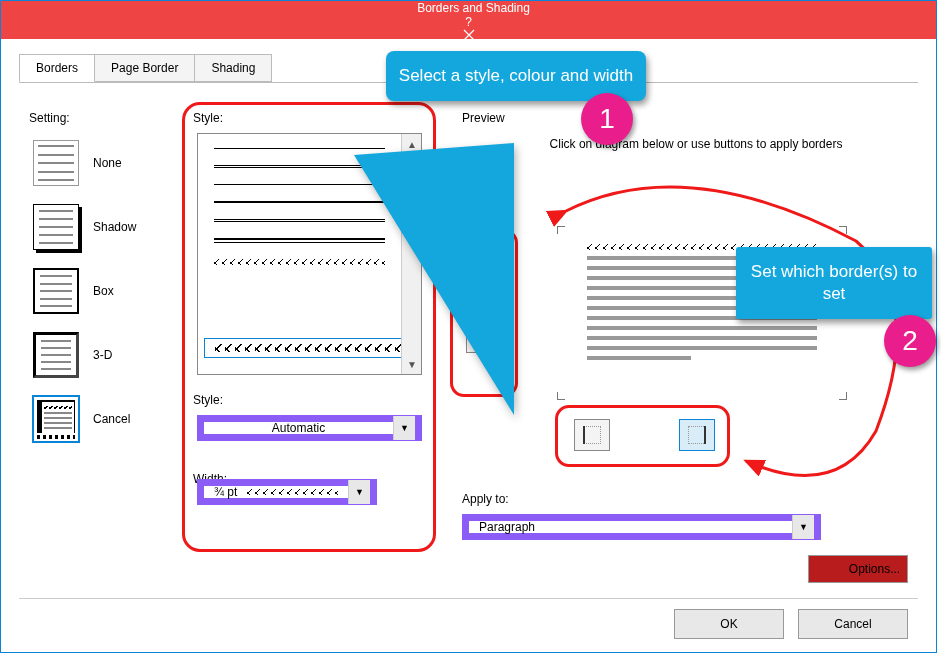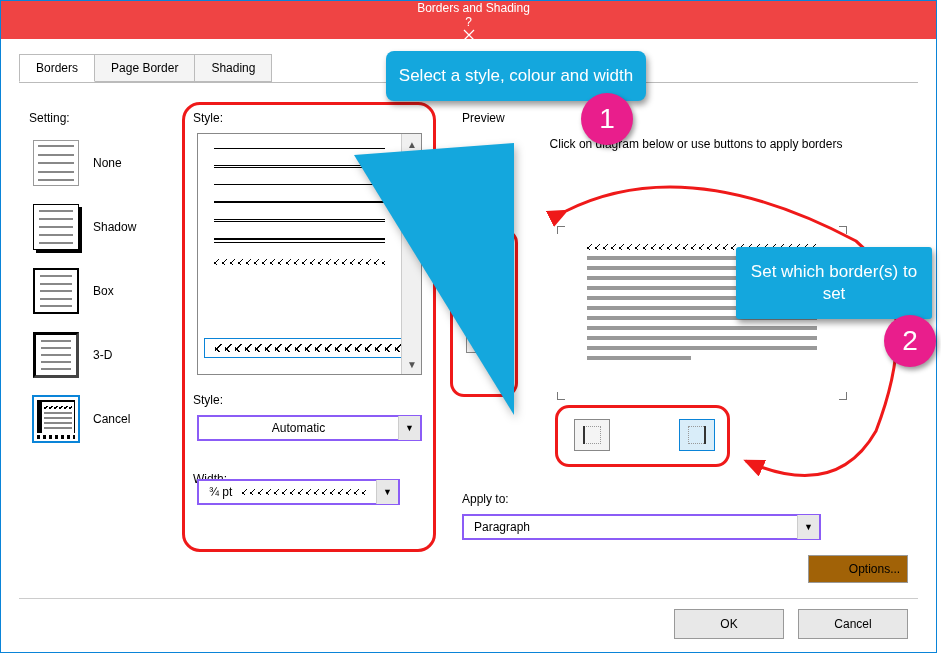--- a/index.html
+++ b/index.html
@@ -38,27 +38,27 @@
 .ls.thick { height:2px; }
 .ls.tb { border-top:2px solid #000; border-bottom:1px solid #000; height:5px; background:transparent;}
 .ls.z1 { height:6px; background: linear-gradient(135deg,transparent 3px,#000 3px,#000 4px,transparent 4px),linear-gradient(45deg,transparent 3px,#000 3px,#000 4px,transparent 4px); background-size:8px 8px;}
 .ls.z2 { height:8px; background: linear-gradient(135deg,transparent 4px,#000 4px,#000 5px,transparent 5px),linear-gradient(45deg,transparent 4px,#000 4px,#000 5px,transparent 5px); background-size:10px 10px;}
 .selstyle { position:absolute; bottom: 16px; left: 6px; right: 6px; height: 20px; border:1px solid #0a84d8; display:flex; align-items:center; padding:0 10px;}
 .sbar { position:absolute; top:0; right:0; width:20px; bottom:0; background:#f0f0f0; border-left:1px solid #ccc;}
 .sarr { width:20px; height:20px; display:flex; align-items:center; justify-content:center; color:#555; font-size:10px;}
 .sarr.top{position:absolute;top:0;} .sarr.bot{position:absolute;bottom:0;}
 
 .color-lbl { position:absolute; top: 362px; left: 192px; }
-.combo { position:absolute; border:2px solid #8b5cf6; height:26px; display:flex; align-items:center; background:#fff;}
+.combo { position:absolute; border:7px solid #8b5cf6; height:26px; display:flex; align-items:center; background:#fff;}
 .combo .cval { flex:1; padding-left:10px; text-align:left;}
 .combo .car { width:22px; height:24px; border-left:1px solid #ccc; background:#e8e8e8; display:flex; align-items:center; justify-content:center; font-size:9px;}
 #color-combo { top: 384px; left: 196px; width: 225px; }
 #color-combo .cval { text-align:center; padding-left:0;}
 .width-lbl { position:absolute; top: 441px; left: 192px; }
-#width-combo { top: 448px; left: 196px; width: 203px; }
+#width-combo { top: 448px; left: 196px; width: 180px; }
 .wz { flex:1; margin: 0 10px; height:6px; background: linear-gradient(135deg,transparent 3px,#000 3px,#000 4px,transparent 4px),linear-gradient(45deg,transparent 3px,#000 3px,#000 4px,transparent 4px); background-size:8px 8px;}
 
 .prev-lbl { position:absolute; top: 80px; left: 461px; }
 .prev-txt { position:absolute; top: 105px; left: 545px; width: 300px; text-align:center; line-height:1.4;}
 .red2 { position:absolute; top: 198px; left: 449px; width: 68px; height: 168px; border:3px solid #ef1919; border-radius:14px;}
 .btn2 { position:absolute; width:36px; height:32px; border:1px solid #888; background:#f4f4f4; display:flex; align-items:center; justify-content:center;}
 .btn2.sel{ border:1px solid #0a84d8; background:#d9edf9;}
 .bic { width:18px; height:18px; border:1px dotted #999; position:relative;}
 .bic .t{position:absolute;top:-1px;left:-1px;right:-1px;border-top:2px solid #333;}
 .bic .b{position:absolute;bottom:-1px;left:-1px;right:-1px;border-top:2px solid #333;}
@@ -74,21 +74,21 @@
 .corner.tr{top:0;right:0;border-top:1px solid #777;border-right:1px solid #777;}
 .corner.bl{bottom:0;left:0;border-bottom:1px solid #777;border-left:1px solid #777;}
 .corner.br{bottom:0;right:0;border-bottom:1px solid #777;border-right:1px solid #777;}
 .pbody { position:absolute; top:18px; left:30px; right:30px; bottom:18px; display:flex; flex-direction:column; gap:6px;}
 .pz { height:6px; background: linear-gradient(135deg,transparent 3px,#000 3px,#000 4px,transparent 4px),linear-gradient(45deg,transparent 3px,#000 3px,#000 4px,transparent 4px); background-size:8px 8px;}
 .pl { height:4px; background:#999;}
 .pl:last-child{width:45%;}
 
 .apply-lbl { position:absolute; top: 461px; left: 461px;}
 #apply-combo { top: 483px; left: 461px; width: 359px;}
-.opt-btn { position:absolute; top: 524px; right: 28px; width:100px; height:28px; border:1px solid #999; background:#a16207; display:flex; align-items:center; justify-content:center;padding-left:33px;}
+.opt-btn { position:absolute; top: 524px; right: 28px; width:100px; height:28px; border:1px solid #999; background:#b91c1c; display:flex; align-items:center; justify-content:center;padding-left:33px;}
 .hr { position:absolute; top: 567px; left:18px; right:18px; border-top:1px solid #ccc;}
 .okbtn { position:absolute; top: 578px; width:110px; height:30px; border:1px solid #999; background:#e8e8e8; display:flex; align-items:center; justify-content:center;}
 #ok{right:152px;} #cancel{right:28px;}
 
 .callout1 { position:absolute; top: 20px; left: 385px; width: 260px; padding: 14px 10px; background:#14a7dd; color:#fff; font-size:17px; text-align:center; border-radius:8px; box-shadow: 2px 4px 6px rgba(0,0,0,0.4); line-height:1.3;}
 .callout1::after{ content:""; position:absolute; top: 92px; left: -32px; width:0; height:0; border-top: 12px solid transparent; border-right: 160px solid #14a7dd; border-bottom: 260px solid transparent; filter: drop-shadow(2px 4px 4px rgba(0,0,0,0.3));}
 .callout2 { position:absolute; top: 216px; left: 735px; width: 196px; padding: 14px 10px; background:#14a7dd; color:#fff; font-size:17px; text-align:center; border-radius:3px; box-shadow: 2px 4px 6px rgba(0,0,0,0.4); line-height:1.3;}
 .badge { position:absolute; width:52px; height:52px; border-radius:50%; background:#e91e8c; color:#fff; font-size:28px; display:flex; align-items:center; justify-content:center; box-shadow: 2px 3px 5px rgba(0,0,0,0.4);}
 #badge1{ top: 62px; left: 580px;} #badge2{ top: 284px; left: 883px;}
 

